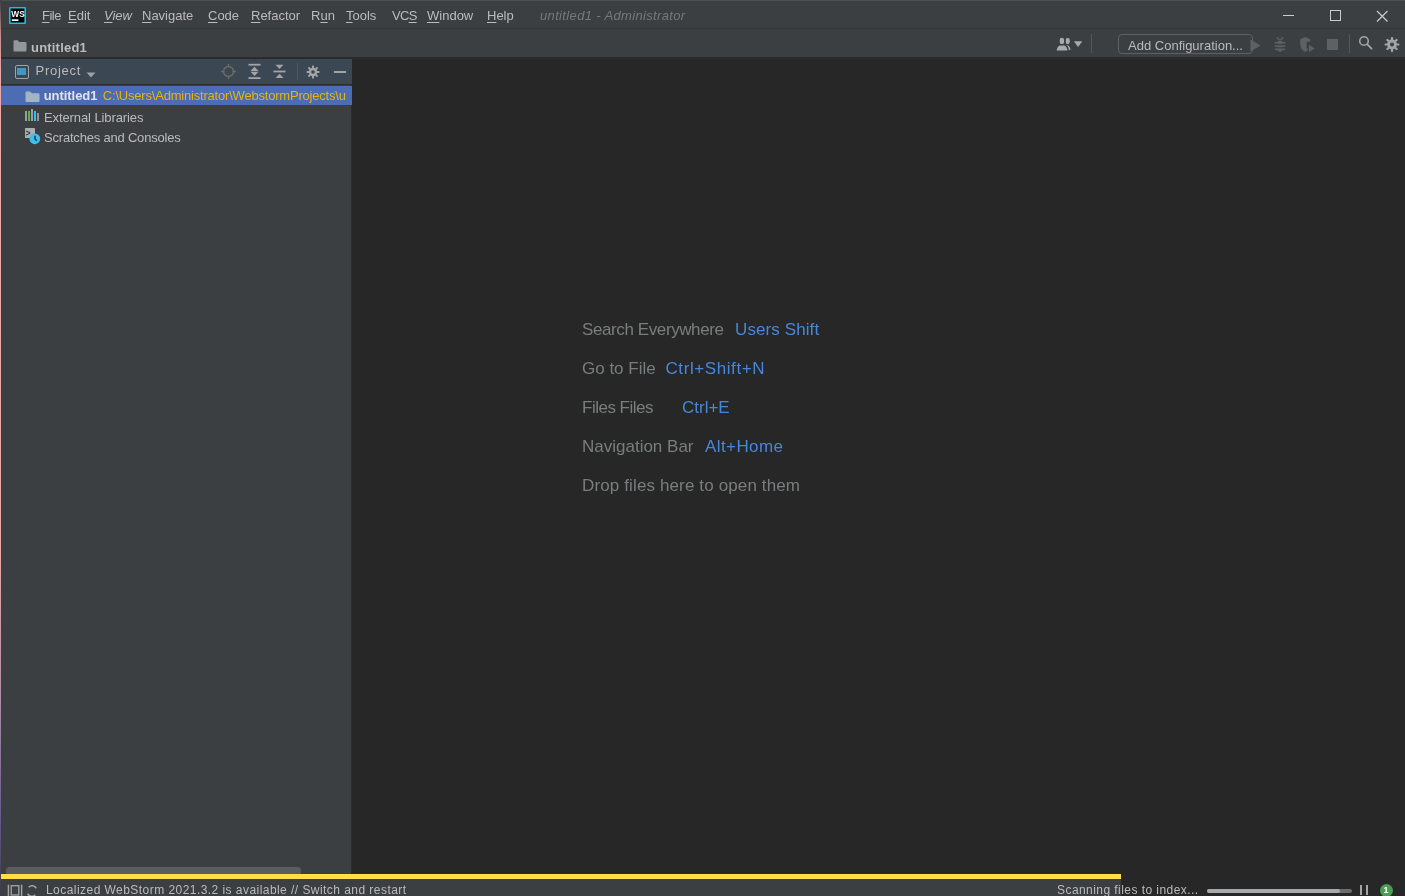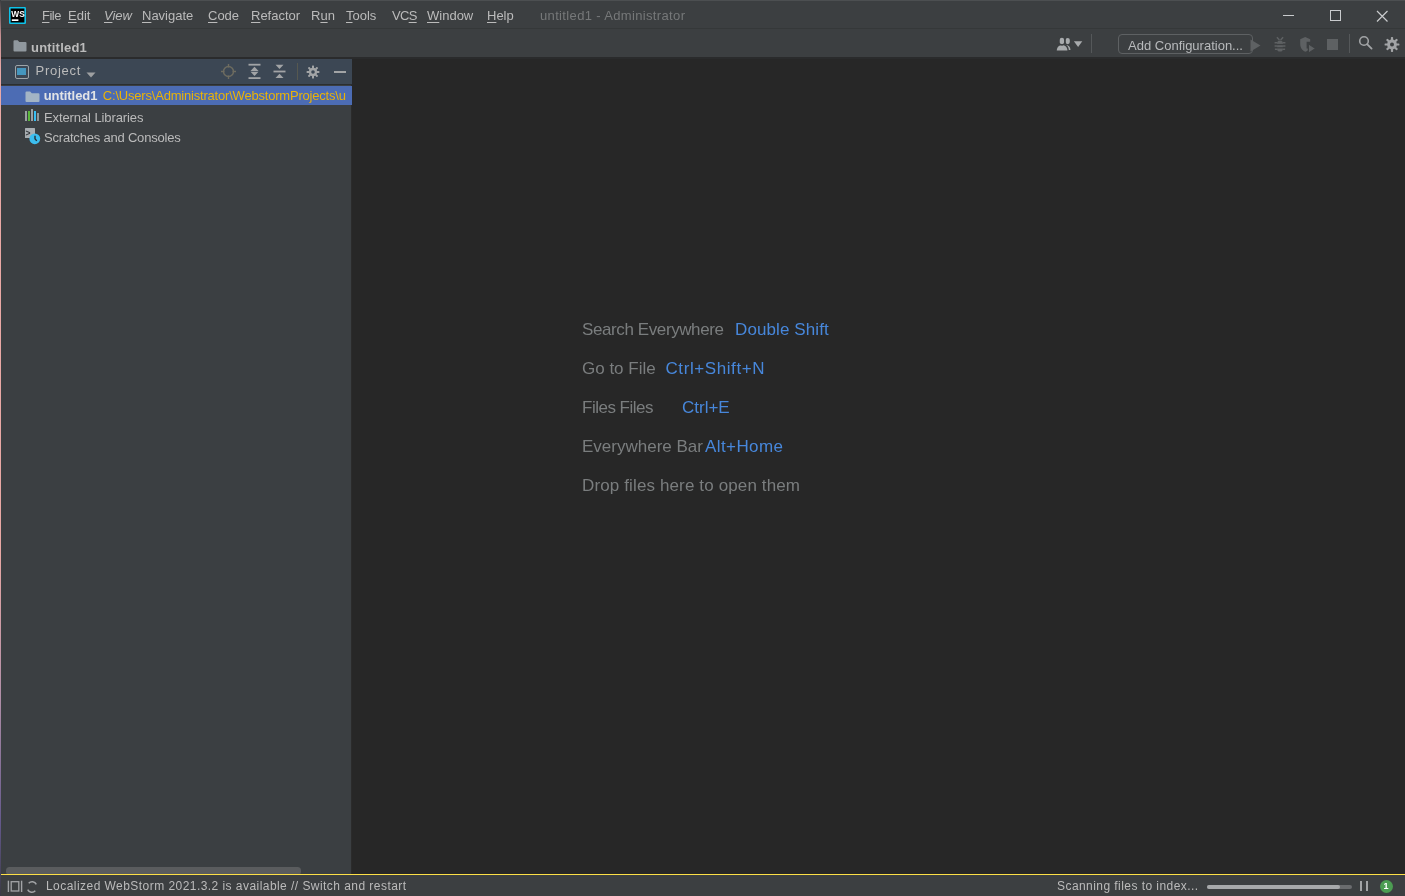--- a/index.html
+++ b/index.html
@@ -26,21 +26,21 @@
   <span class="menu" style="left:68px;"><u>E</u>dit</span>
   <span class="menu" style="left:104px;font-style:italic;"><u>V</u>iew</span>
   <span class="menu" style="left:142px;"><u>N</u>avigate</span>
   <span class="menu" style="left:208px;"><u>C</u>ode</span>
   <span class="menu" style="left:251px;"><u>R</u>efactor</span>
   <span class="menu" style="left:311px;">R<u>u</u>n</span>
   <span class="menu" style="left:346px;"><u>T</u>ools</span>
   <span class="menu" style="left:392px; letter-spacing:-0.7px;">VC<u>S</u></span>
   <span class="menu" style="left:427px;"><u>W</u>indow</span>
   <span class="menu" style="left:487px;"><u>H</u>elp</span>
-  <span class="menu" style="left:540px; color:#767879; letter-spacing:0.35px;">untitled1 - Administrator</span>
+  <span class="menu" style="left:540px; color:#767879; letter-spacing:0.35px;font-style:italic;">untitled1 - Administrator</span>
   <div class="abs" style="left:1283px; top:13.6px; width:10.5px; height:1.3px; background:#C9CBCD;"></div>
   <div class="abs" style="left:1330px; top:9.2px; width:10.8px; height:10.6px; border:1.2px solid #C9CBCD;"></div>
   <svg class="abs" style="left:1376px; top:9.2px;" width="13" height="13">
     <path d="M1,1 L11.5,11.5 M11.5,1 L1,11.5" stroke="#C9CBCD" stroke-width="1.2"></path>
   </svg>
 </div>
 
 <div class="abs" id="toolbar" style="left:0; top:28px; width:1405px; height:29px; background:#3C3F41; border-top:1px solid #353839;">
   <svg class="abs" style="left:13px; top:9.8px;" width="14" height="13">
     <path d="M0.5,2.3 q0,-1 1,-1 h3.2 l1.6,1.7 h6.2 q1,0 1,1 v7.5 q0,1 -1,1 h-11 q-1,0 -1,-1 z" fill="#90989E"></path>
@@ -171,30 +171,30 @@
 <span class="t" style="left:25.4px; top:129.3px; height:9px; line-height:9px; font-size:8.5px; font-weight:bold; color:#32373B;">&gt;</span>
 <svg class="abs" style="left:29px; top:133px;" width="12" height="12">
   <circle cx="5.8" cy="5.8" r="5.4" fill="#3CBEEF"></circle>
   <path d="M6,5.9 L6,2.7 M5.9,5.8 L7.8,7.9" stroke="#253038" stroke-width="1.4"></path>
 </svg>
 <span class="t" style="left:44px; top:128.2px; height:19px; line-height:19px; font-size:13px; color:#BBBBBB; letter-spacing:-0.2px;">Scratches and Consoles</span>
 
 <div class="abs" style="left:6px; top:867px; width:295px; height:7.5px; background:#5A5C5E; border-radius:3.5px;"></div>
 
 <span class="t hint hl" style="left:582px; top:320px; letter-spacing:-0.4px;">Search Everywhere</span>
-<span class="t hint hs" style="left:735px; top:320px; letter-spacing:0.1px;">Double Shift</span>
+<span class="t hint hs" style="left:735px; top:320px; letter-spacing:0.1px;">Users Shift</span>
 <span class="t hint hl" style="left:582px; top:359px;">Go to File</span>
 <span class="t hint hs" style="left:665.5px; top:359px; letter-spacing:0.58px;">Ctrl+Shift+N</span>
 <span class="t hint hl" style="left:582px; top:398px; letter-spacing:-0.5px;">Files Files</span>
 <span class="t hint hs" style="left:682px; top:398px;">Ctrl+E</span>
-<span class="t hint hl" style="left:582px; top:437px;">Everywhere Bar</span>
+<span class="t hint hl" style="left:582px; top:437px;">Navigation Bar</span>
 <span class="t hint hs" style="left:705px; top:437px; letter-spacing:0.41px;">Alt+Home</span>
 <span class="t hint hl" style="left:582px; top:476px; letter-spacing:0.13px;">Drop files here to open them</span>
 
-<div class="abs" id="status" style="left:0; top:874px; width:1405px; height:22px; background:#3C3F41; border-top:1px solid #fde047;">
+<div class="abs" id="status" style="left:0; top:874px; width:1121px; height:22px; background:#3C3F41; border-top:5px solid #fde047;">
   <svg class="abs" style="left:7px; top:5px;" width="16" height="13">
     <rect x="0.7" y="0.7" width="1.4" height="11.3" fill="#A2A4A6"></rect>
     <rect x="4.2" y="1.7" width="7.6" height="9.3" fill="none" stroke="#A2A4A6" stroke-width="1.3"></rect>
     <rect x="13.9" y="0.7" width="1.4" height="11.3" fill="#A2A4A6"></rect>
   </svg>
   <svg class="abs" style="left:25px; top:4.5px;" width="14" height="14">
     <g fill="none" stroke="#A2A4A6" stroke-width="1.5">
       <path d="M11.3,4.4 a4.6,4.6 0 0 0 -7.6,-1.2 M2.7,9.6 a4.6,4.6 0 0 0 7.6,1.2"></path>
     </g>
   </svg>

